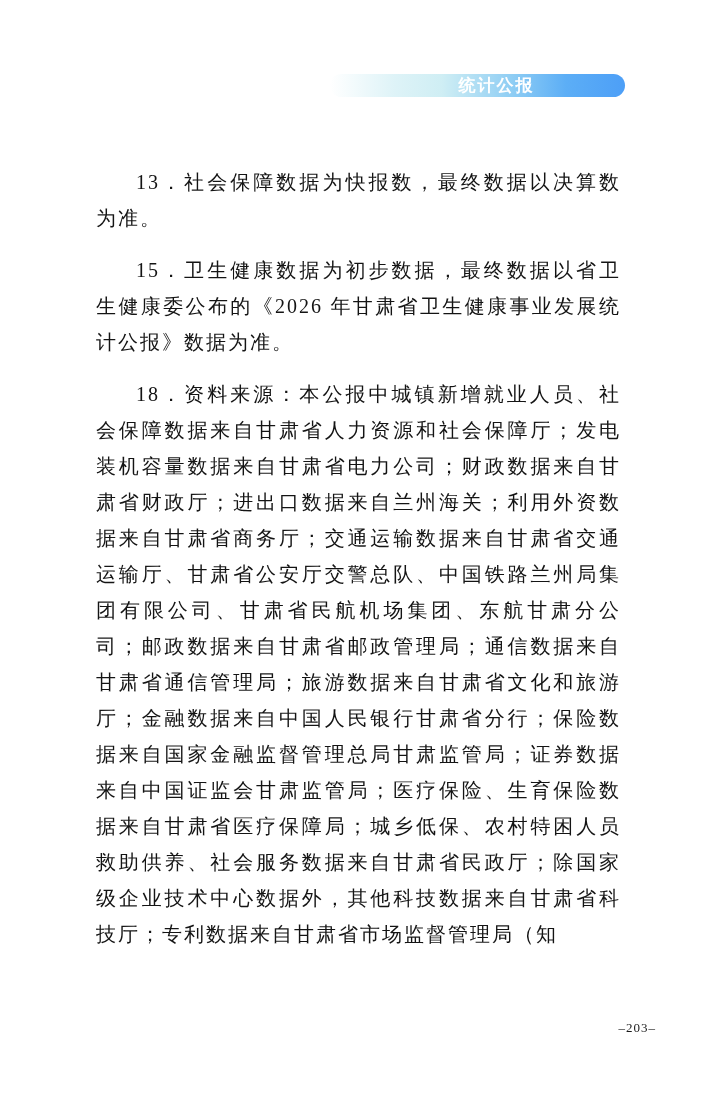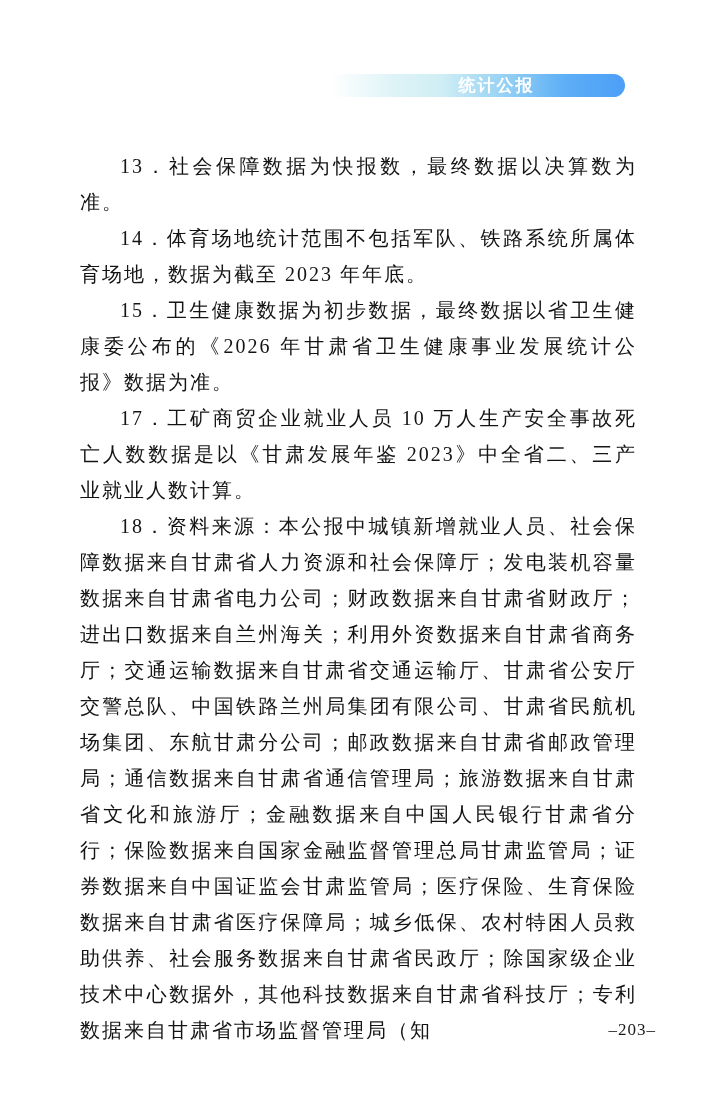--- a/index.html
+++ b/index.html
@@ -48,51 +48,49 @@
     text-align: center;
   }
   
   .content {
     position: absolute;
     top: 148px;
     left: 80px;
     width: 557px;
   }
   .content p {
-    margin: 0;
+    margin: 16px;
     font-size: 20px;
     line-height: 36px;
     letter-spacing: 2px;
     text-indent: 2em;
     text-align: justify;
     color: #141414;
   }
   
   .page-number {
     position: absolute;
     top: 1020px;
     right: 58px;
     font-family: "Liberation Serif", serif;
-    font-size: 17px;
+    font-size: 13px;
     letter-spacing: 1px;
     color: #1a1a1a;
   }
 </style>
 </head>
 <body>
 
 <div class="page">
 
   <div class="banner">
     <span class="banner-label">统计公报</span>
   </div>
 
   <div class="content">
     <p>13．社会保障数据为快报数，最终数据以决算数为准。</p>
-    <p>14．体育场地统计范围不包括军队、铁路系统所属体育场地，数据为截至 2023 年年底。</p>
     <p>15．卫生健康数据为初步数据，最终数据以省卫生健康委公布的《2026 年甘肃省卫生健康事业发展统计公报》数据为准。</p>
-    <p>17．工矿商贸企业就业人员 10 万人生产安全事故死亡人数数据是以《甘肃发展年鉴 2023》中全省二、三产业就业人数计算。</p>
     <p>18．资料来源：本公报中城镇新增就业人员、社会保障数据来自甘肃省人力资源和社会保障厅；发电装机容量数据来自甘肃省电力公司；财政数据来自甘肃省财政厅；进出口数据来自兰州海关；利用外资数据来自甘肃省商务厅；交通运输数据来自甘肃省交通运输厅、甘肃省公安厅交警总队、中国铁路兰州局集团有限公司、甘肃省民航机场集团、东航甘肃分公司；邮政数据来自甘肃省邮政管理局；通信数据来自甘肃省通信管理局；旅游数据来自甘肃省文化和旅游厅；金融数据来自中国人民银行甘肃省分行；保险数据来自国家金融监督管理总局甘肃监管局；证券数据来自中国证监会甘肃监管局；医疗保险、生育保险数据来自甘肃省医疗保障局；城乡低保、农村特困人员救助供养、社会服务数据来自甘肃省民政厅；除国家级企业技术中心数据外，其他科技数据来自甘肃省科技厅；专利数据来自甘肃省市场监督管理局（知</p>
   </div>
 
   <div class="page-number">–203–</div>
 
 </div>
 
 </body></html>

